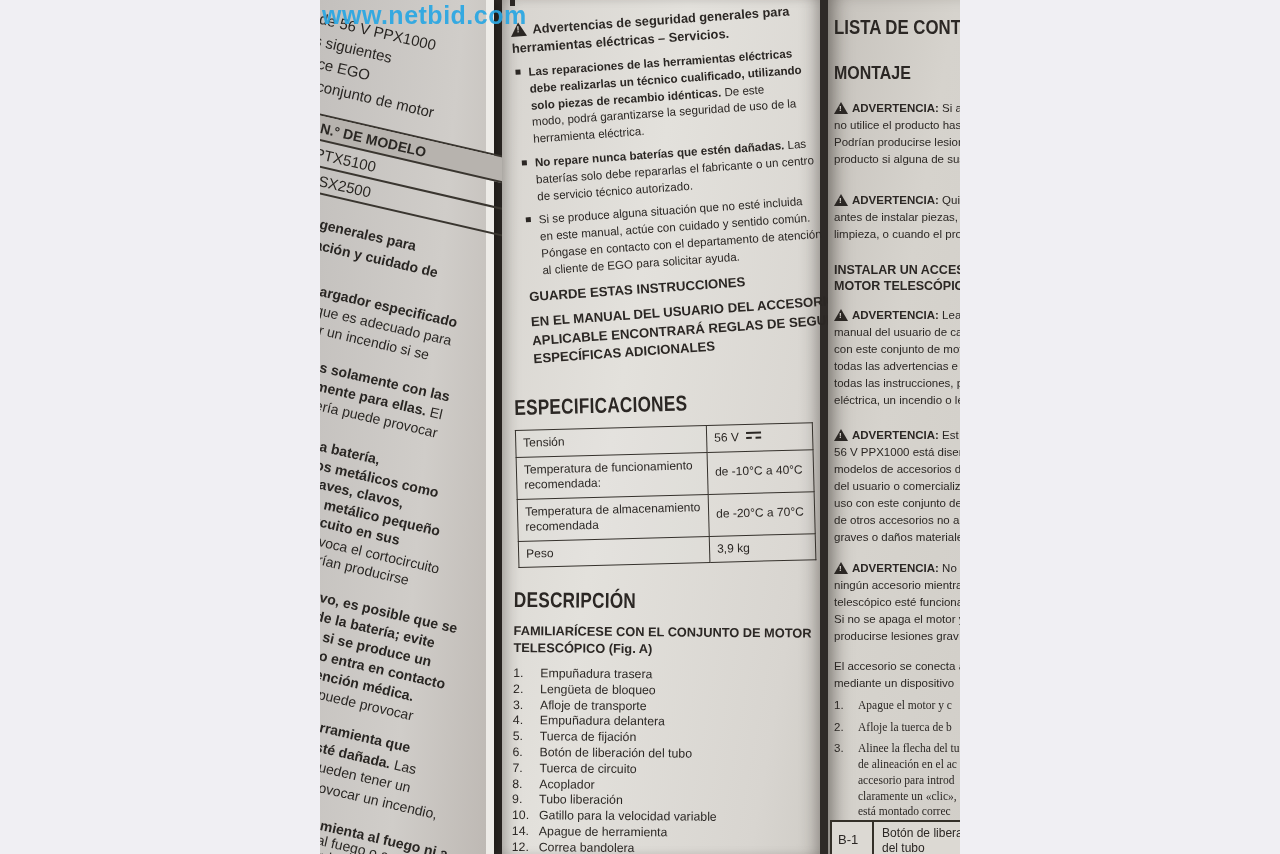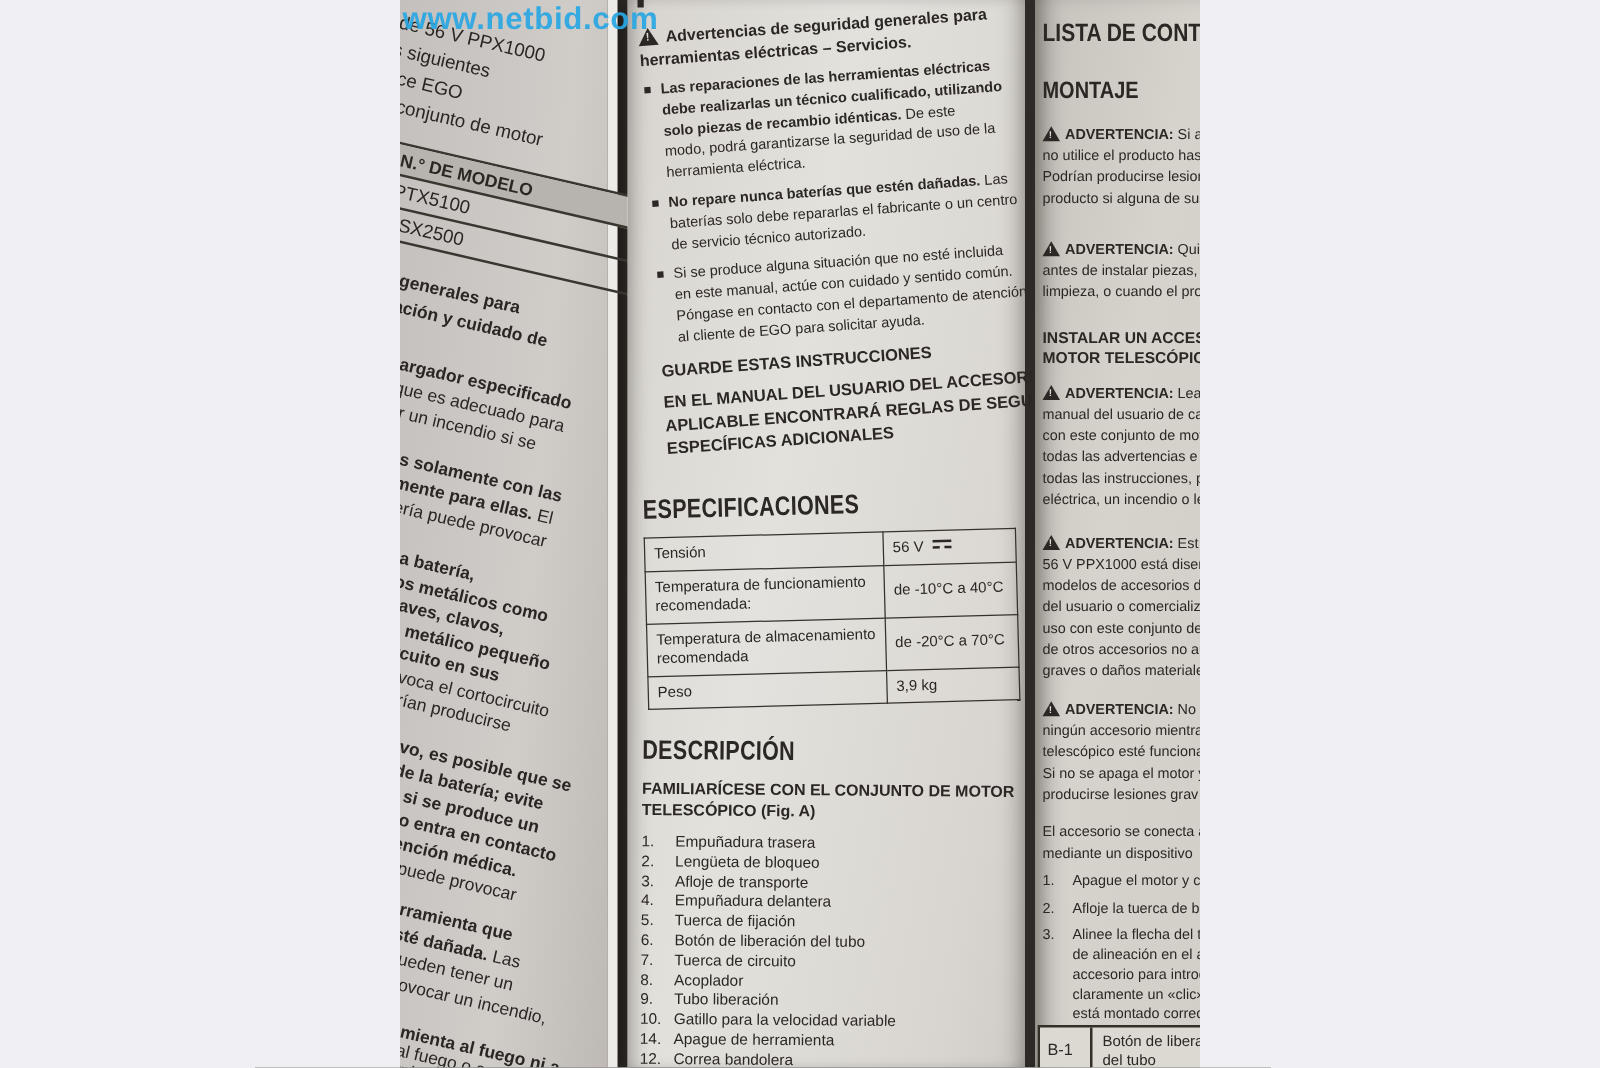--- a/index.html
+++ b/index.html
@@ -50,21 +50,21 @@
   .li .num{width:27px;flex:none;}
   .li .lt{white-space:pre;}
   
   .rp{position:absolute;left:6px;width:220px;color:#2b2724;font-size:11.5px;line-height:17px;white-space:pre;}
   .rp b{font-weight:bold;}
   .rh{position:absolute;left:6px;font-size:20px;font-weight:bold;color:#2b2724;white-space:pre;}
   .rh span{display:inline-block;transform:scaleX(.84);transform-origin:left;white-space:pre;}
   .insth{font-weight:bold;font-size:12.5px;line-height:16px;}
   .step{display:flex;font-size:11.5px;line-height:15.7px;margin-bottom:6px;}
   .step .num{width:24px;flex:none;}
-  .step .lt{white-space:pre;}
+  .step .lt{white-space:pre;font-family:Liberation Serif, serif;}
   .figtab{position:absolute;left:2px;top:820px;width:220px;display:flex;border:2px solid #343028;background:#dcd9d3;}
   .figtab .ref{border-right:2px solid #343028;padding:10px 6px 2px 6px;font-size:13px;min-width:28px;color:#2b2724;}
   .figtab .txt{padding:4px 8px;white-space:pre;font-size:12px;line-height:15px;color:#2b2724;}
   .crop-bullet{position:absolute;left:8px;top:0;width:5px;height:6px;background:#2b2724;}
 </style>
 </head>
 <body>
 
 <div class="stage">
   <div class="photo">

